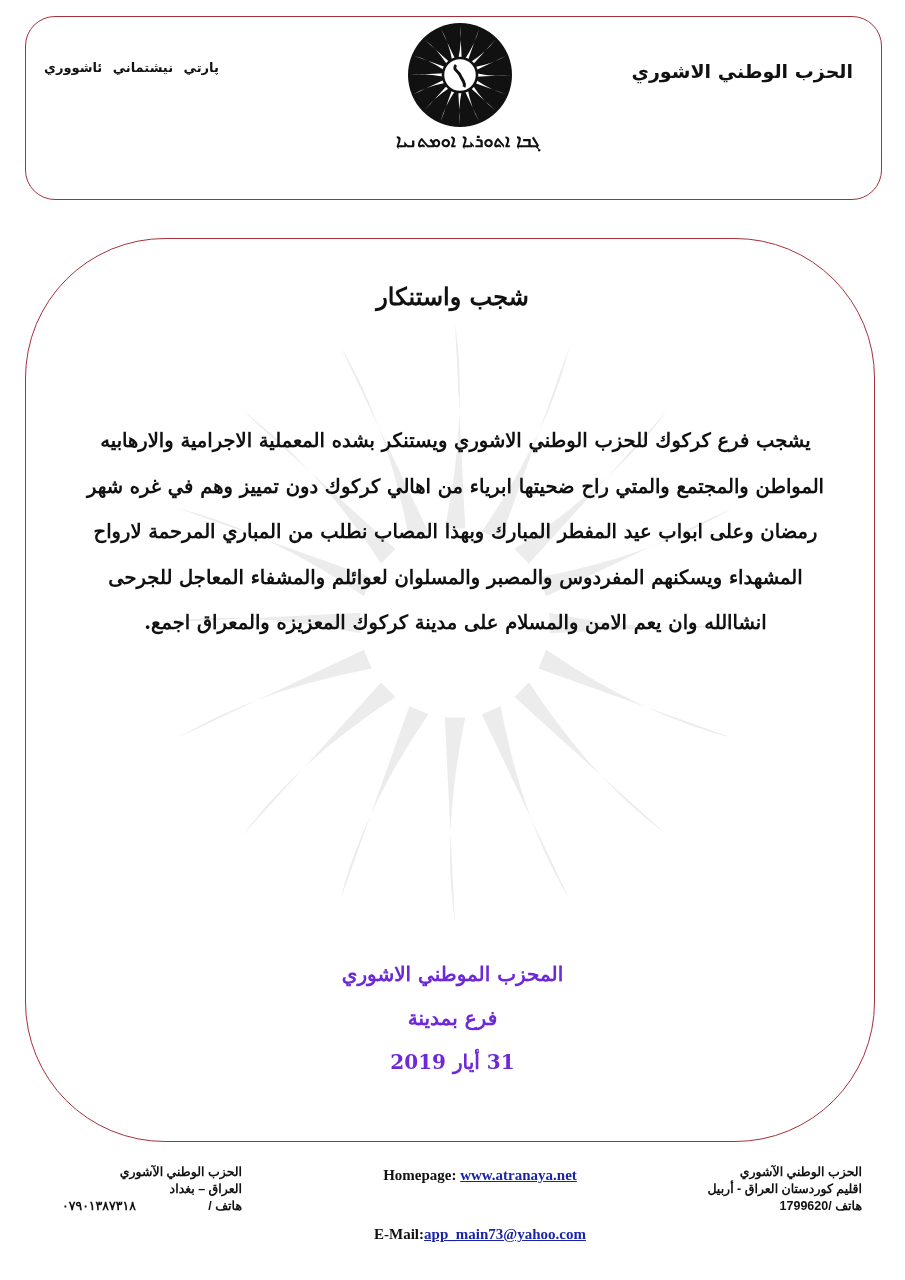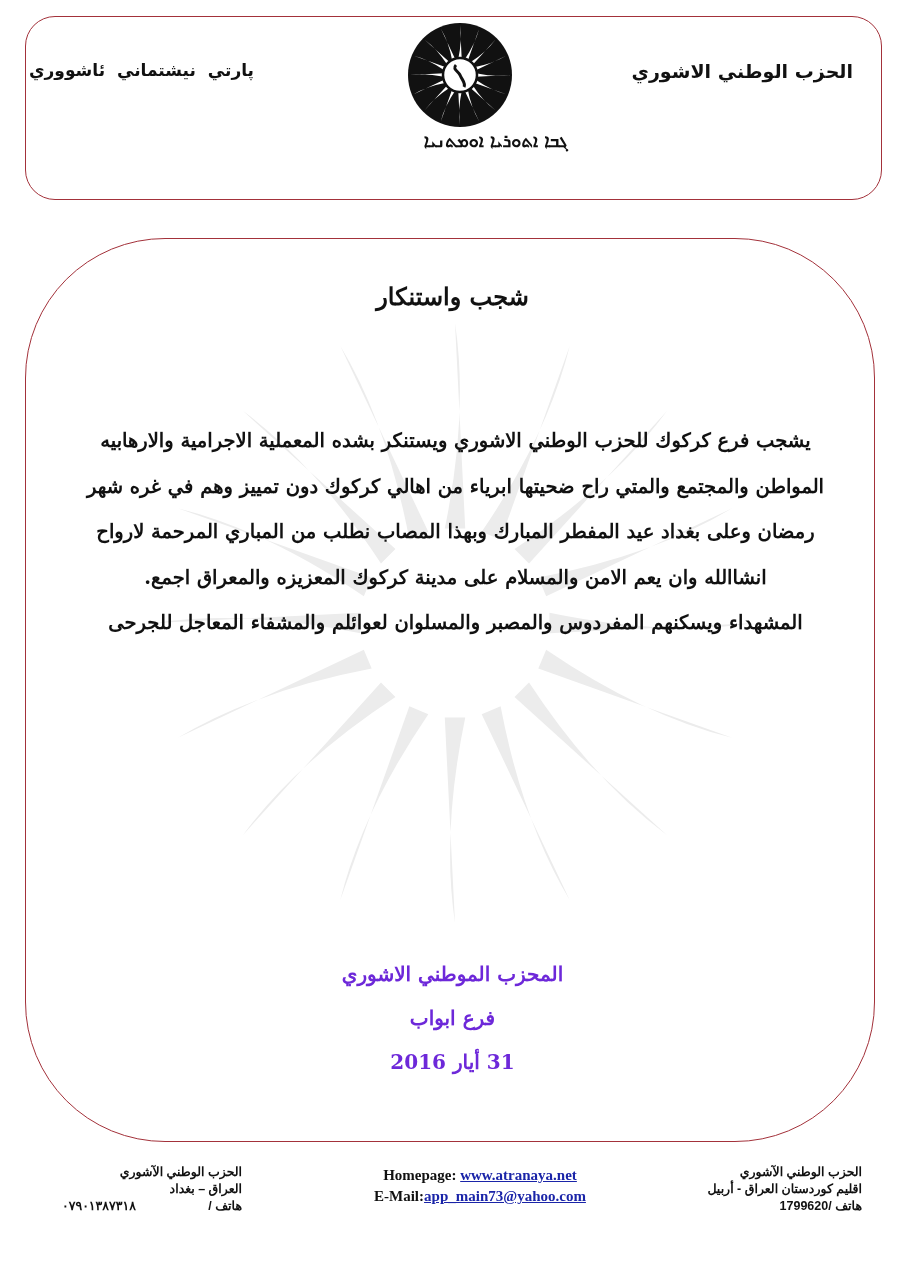--- a/index.html
+++ b/index.html
@@ -9,29 +9,29 @@
     }
     .header-box {
       position: absolute; left: 25px; top: 16px; width: 857px; height: 184px;
       border: 1.5px solid #a3313a; border-radius: 30px; box-sizing: border-box;
     }
     .hdr-right {
       position: absolute; right: 52px; top: 60px; direction: rtl;
       font-family: "DejaVu Sans", sans-serif; font-weight: bold; font-size: 19px; color: #111;
     }
     .hdr-left {
-      position: absolute; left: 29px; top: 60px; direction: rtl;
-      font-family: "DejaVu Sans", sans-serif; font-weight: bold; font-size: 17px; color: #111;
+      position: absolute; left: 44px; top: 60px; direction: rtl;
+      font-family: "DejaVu Sans", sans-serif; font-weight: bold; font-size: 13px; color: #111;
       word-spacing: 6px;
     }
     .logo-wrap { position: absolute; left: 405px; top: 20px; width: 110px; height: 110px; }
     .syriac {
       position: absolute; left: 368px; top: 130px; width: 200px; height: 30px;
       font-family: "DejaVu Sans", sans-serif; font-weight: bold; font-size: 18px;
-      text-align: right; direction: rtl; color: #111; letter-spacing: 1px;
+      text-align: center; direction: rtl; color: #111; letter-spacing: 1px;
     }
     .main-frame {
       position: absolute; left: 25px; top: 238px; width: 850px; height: 904px;
       border: 1.5px solid #a3313a; border-radius: 140px; box-sizing: border-box;
     }
     .watermark { position: absolute; left: 150px; top: 318px; width: 610px; height: 610px; }
     .title {
       position: absolute; left: 0; width: 905px; top: 282px; text-align: center; direction: rtl;
       font-family: "DejaVu Serif", serif; font-weight: bold; font-size: 24px; color: #111;
     }
@@ -50,21 +50,21 @@
       font-family: "Liberation Sans", sans-serif; font-weight: bold; font-size: 12.5px; line-height: 17px; color: #111;
     }
     .footer-left { left: 62px; top: 1164px; width: 180px; }
     .footer-right { left: 632px; top: 1164px; width: 230px; }
     .phone-row { display: flex; justify-content: space-between; direction: rtl; }
     .footer-center {
       position: absolute; left: 340px; width: 280px; text-align: center;
       font-family: "Liberation Serif", serif; font-weight: bold; font-size: 15px; color: #111;
     }
     .homepage { top: 1167px; }
-    .email { top: 1188px; }
+    .email { top: 1226px; }
     a.link { color: #1a24a8; text-decoration: underline; margin-top: 36px; }
   </style>
 </head>
 <body>
 
 <div class="header-box"></div>
 <div class="hdr-right">الحزب الوطني الاشوري</div>
 <div class="hdr-left">پارتي نيشتماني ئاشووري</div>
 
 <div class="logo-wrap">
@@ -117,29 +117,29 @@
         <path d="M-45.60305162885612,-83.33883657776776 Q-67.63242375375421,-198.81110446147775 -114.8050297095271,-277.16385975338596 L-26.68322943077279,-91.17568352990145 Z" fill="#ececec"></path>
       </g>
   </svg>
 </div>
 
 <div class="title">شجب واستنكار</div>
 
 <div class="body-text">
   <span class="body-line">يشجب فرع كركوك للحزب الوطني الاشوري ويستنكر بشده المعملية الاجرامية والارهابيه</span>
   <span class="body-line">المواطن والمجتمع والمتي راح ضحيتها ابرياء من اهالي كركوك دون تمييز وهم في غره شهر</span>
-  <span class="body-line">رمضان وعلى بغداد عيد المفطر المبارك وبهذا المصاب نطلب من المباري المرحمة لارواح</span>
+  <span class="body-line">رمضان وعلى ابواب عيد المفطر المبارك وبهذا المصاب نطلب من المباري المرحمة لارواح</span>
+  <span class="body-line">المشهداء ويسكنهم المفردوس والمصبر والمسلوان لعوائلم والمشفاء المعاجل للجرحى</span>
   <span class="body-line">انشاالله وان يعم الامن والمسلام على مدينة كركوك المعزيزه والمعراق اجمع.</span>
-  <span class="body-line">المشهداء ويسكنهم المفردوس والمصبر والمسلوان لعوائلم والمشفاء المعاجل للجرحى</span>
 </div>
 
 <div class="signature">
   <div>المحزب الموطني الاشوري</div>
-  <div>فرع ابواب</div>
-  <div>31 أيار 2016</div>
+  <div>فرع بمدينة</div>
+  <div>31 أيار 2019</div>
 </div>
 
 <div class="footer-block footer-left">
   <div>الحزب الوطني الآشوري</div>
   <div>العراق – بغداد</div>
   <div class="phone-row">
     <span>هاتف /</span>
     <span>٠٧٩٠١٣٨٧٣١٨</span>
   </div>
 </div>

